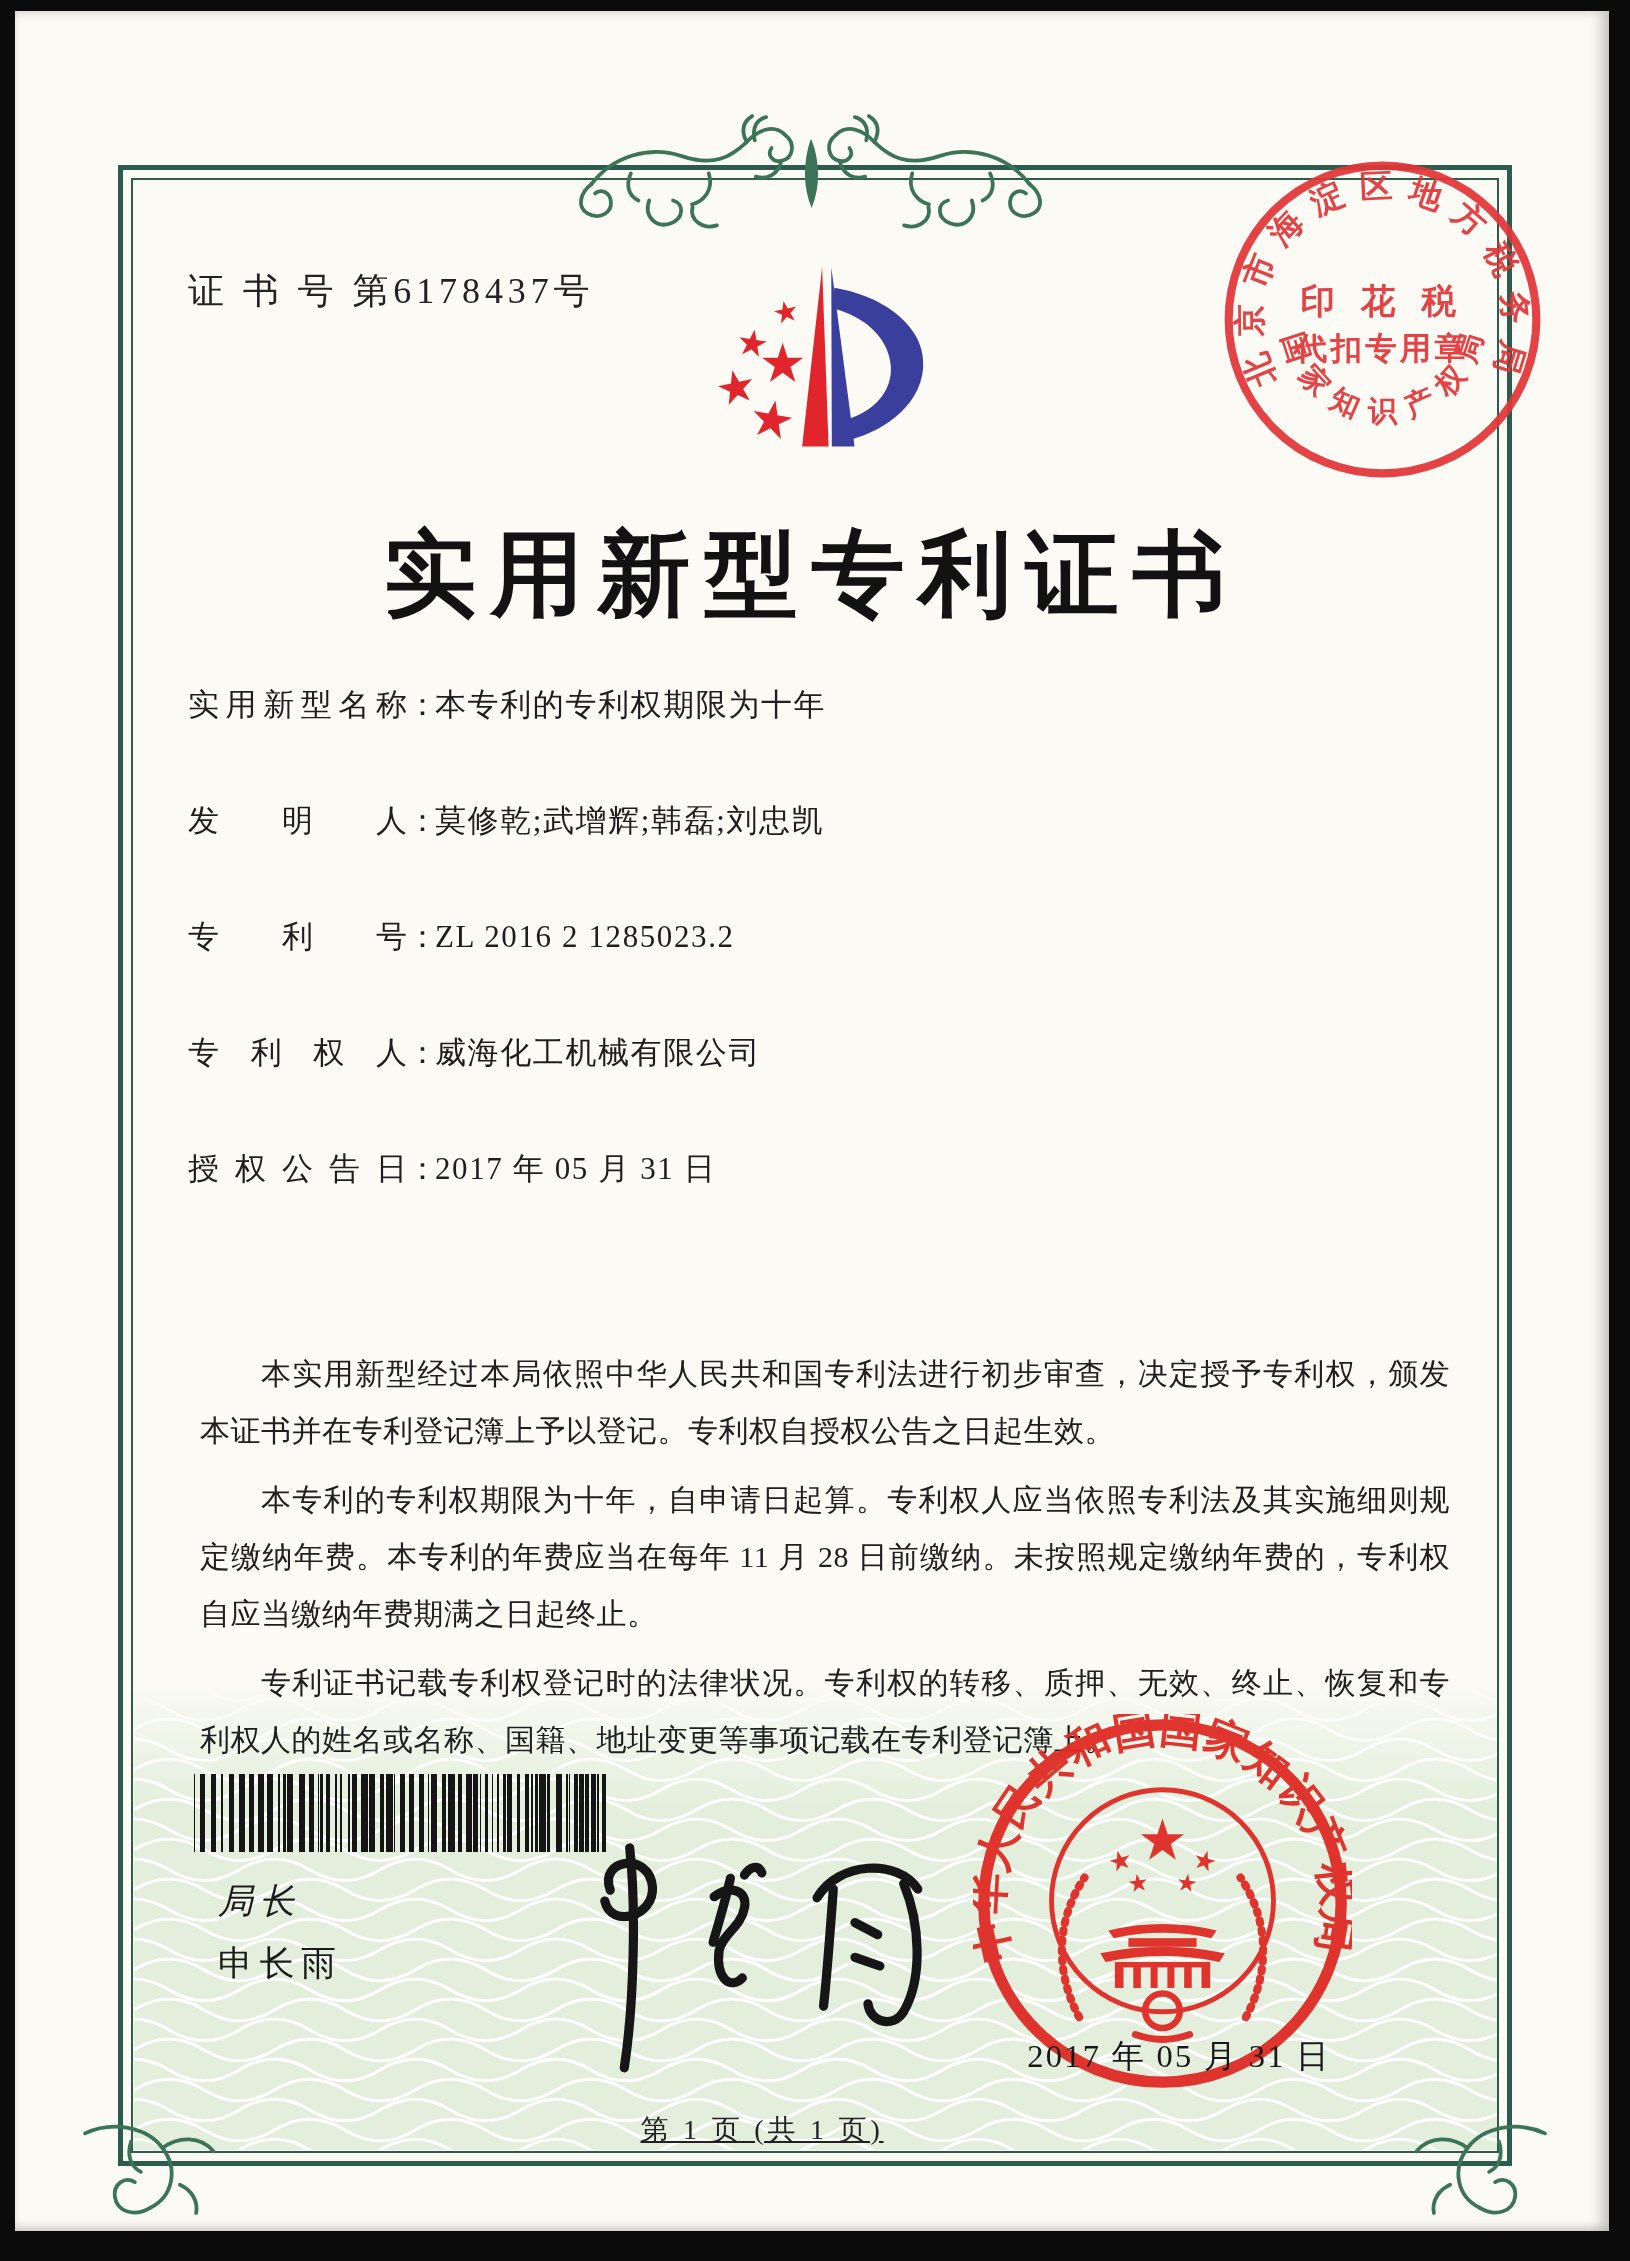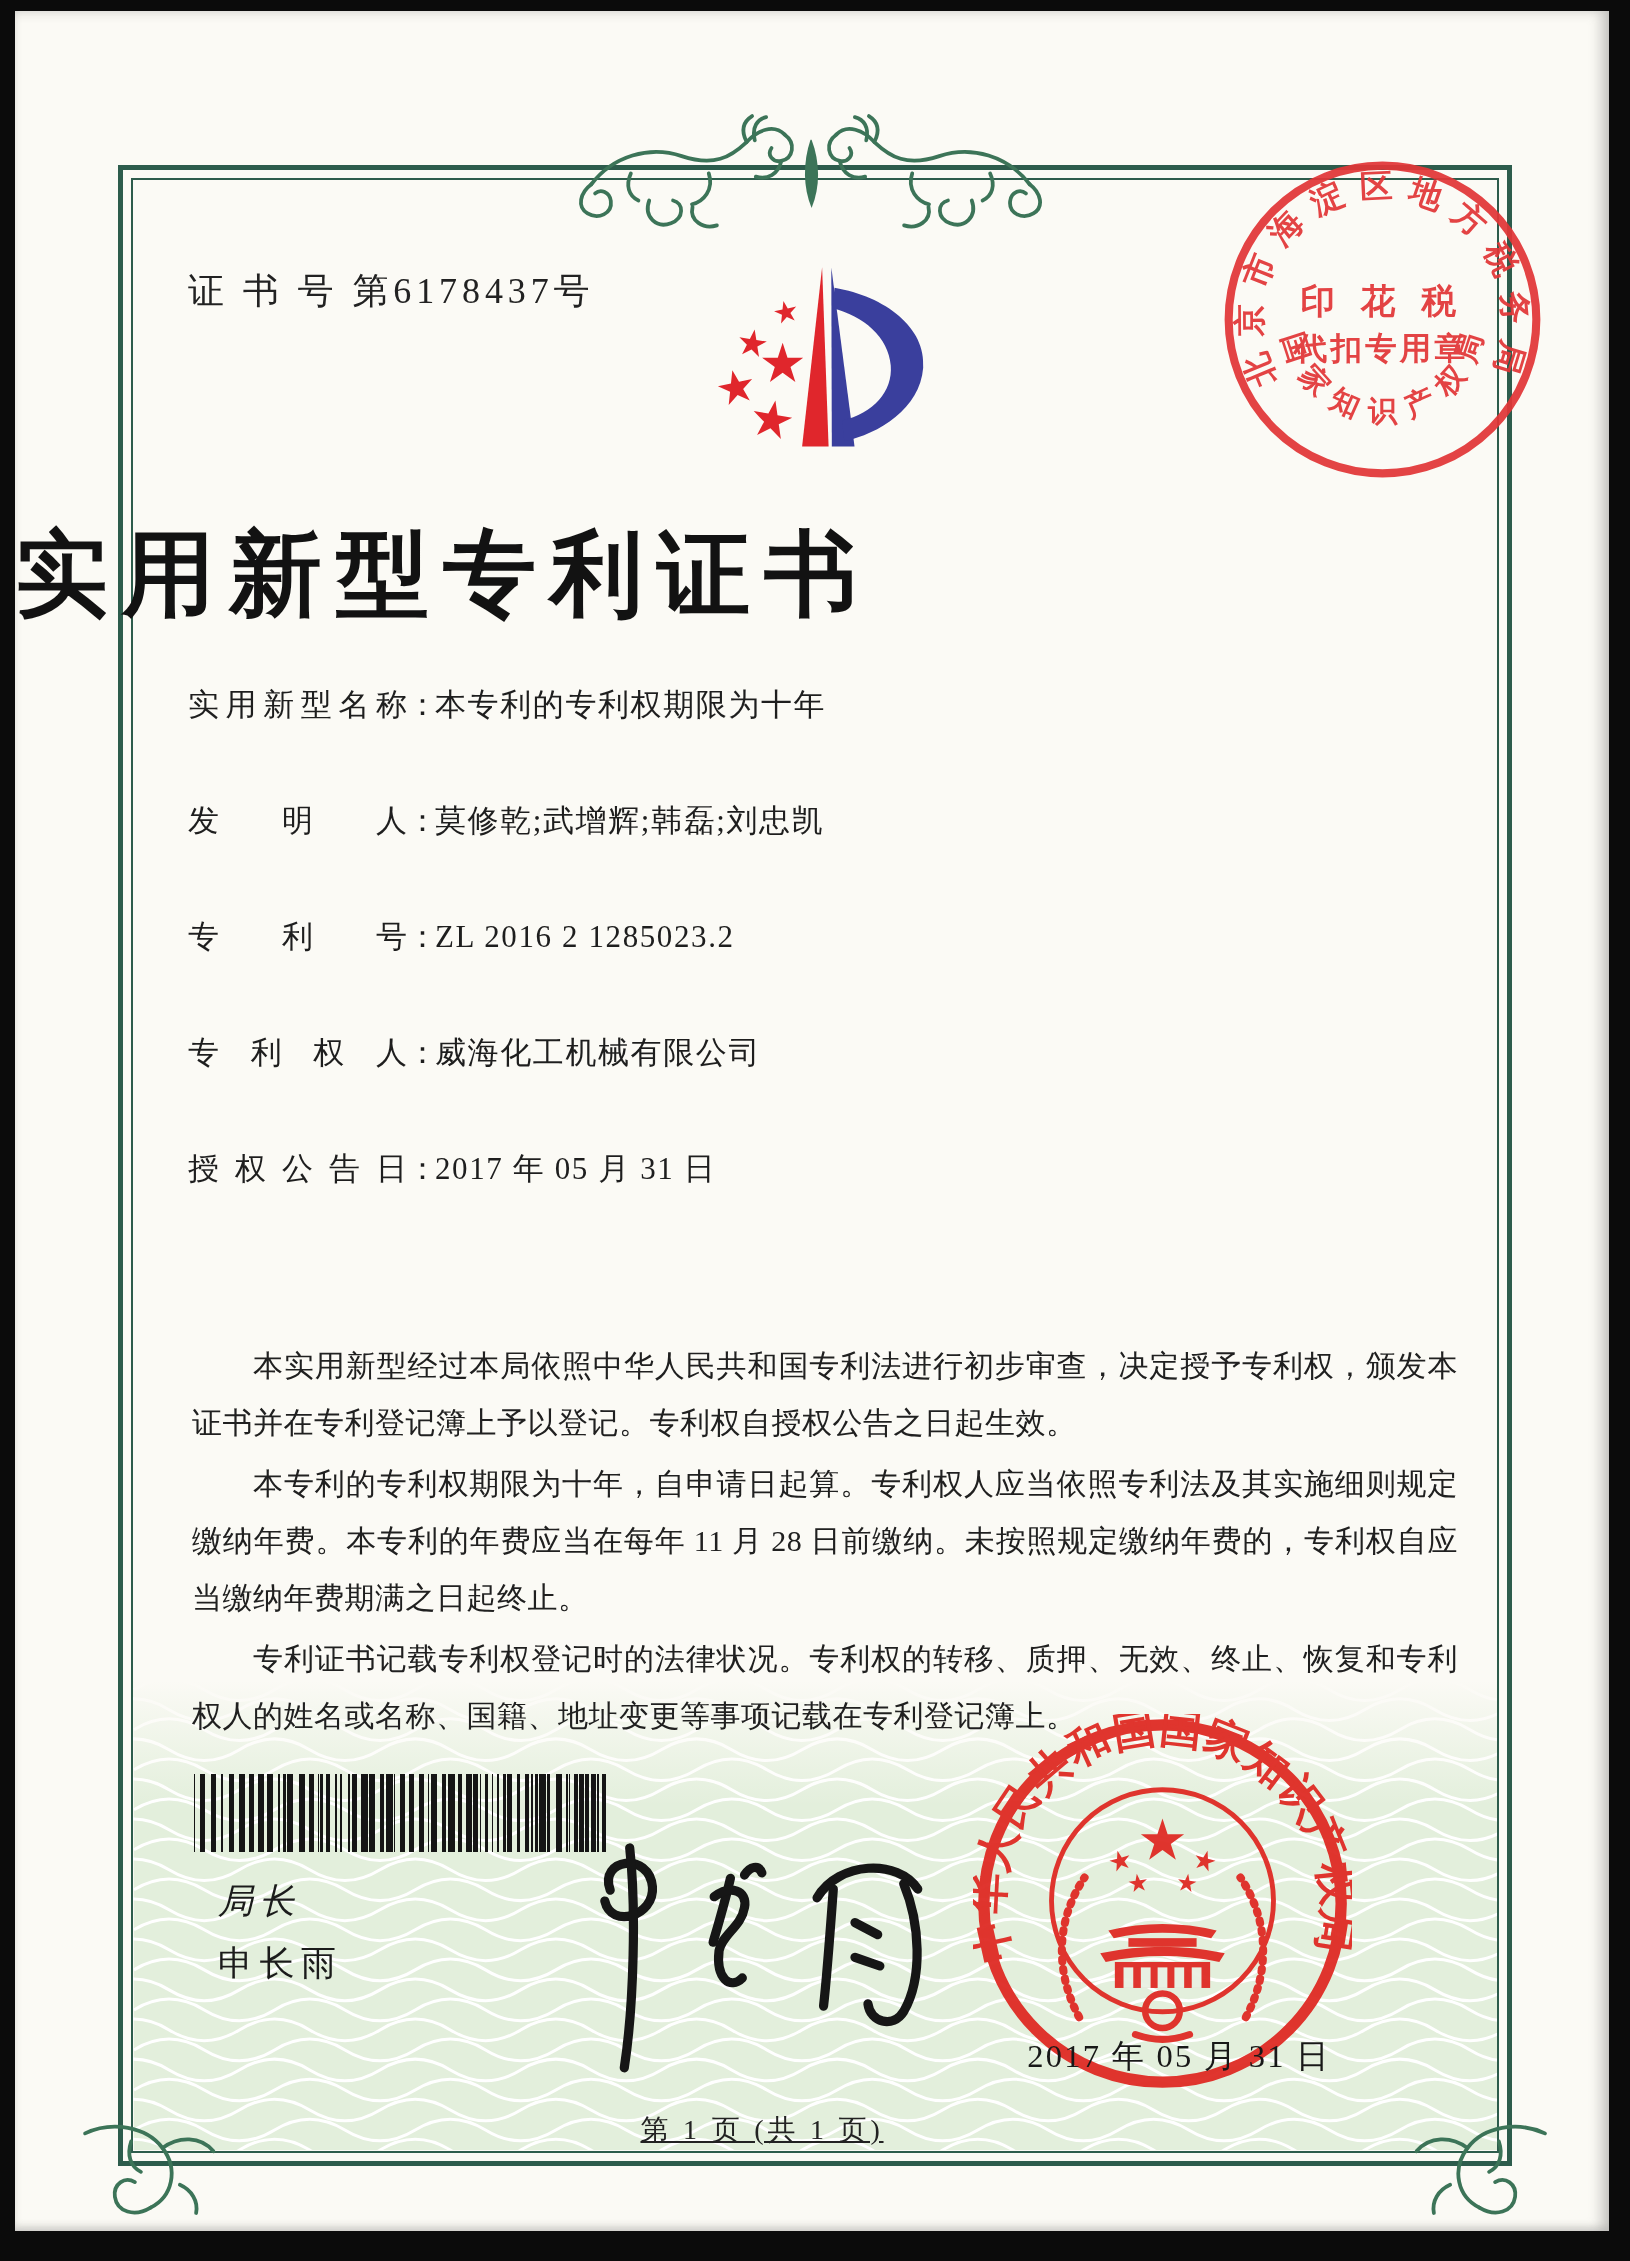--- a/index.html
+++ b/index.html
@@ -10,30 +10,30 @@
   body{width:1631px;height:2261px;background:#0a0a0a;font-family:"Liberation Serif",serif;}
   .scan{position:relative;width:1631px;height:2261px;background:#0b0b0b;overflow:hidden;}
   .paper{position:absolute;left:15px;top:10.8px;right:21.7px;bottom:30px;background:#fbfaf5;
          box-shadow:inset -8.7px 0 12px rgba(70,70,70,.25), inset 0 -4.3px 7.6px rgba(80,80,80,.15);}
   .abs{position:absolute;}
   
   .frame-outer{left:103px;top:154px;width:1394px;height:2001px;border:5.4px solid var(--green);box-sizing:border-box;}
   .frame-inner{left:116px;top:167px;width:1368px;height:1975px;border:2.2px solid var(--green);box-sizing:border-box;}
   
   .certno{left:173px;top:256px;font-size:36px;letter-spacing:4.9px;color:#222;}
-  .title{left:0;top:501px;width:1593px;font-size:93px;font-weight:bold;
+  .title{left:0;top:501px;width:1593px;text-align:center;font-size:93px;font-weight:bold;
          letter-spacing:14px;color:#121212;}
   .fields{left:173px;top:673px;width:1300px;}
   .frow{height:116px;font-size:31px;color:#1e1e1e;white-space:nowrap;}
   .flabel{display:inline-block;width:219px;text-align:justify;text-align-last:justify;vertical-align:top;}
   .fcolon{display:inline-block;width:28px;}
   .fvalue{letter-spacing:1.6px;}
   .paras{left:173px;top:1322px;width:1274px;font-size:30px;line-height:57px;color:#202020;
          text-align:justify;letter-spacing:0.5px;}
-  .paras p{margin:4px;text-indent:61px;}
+  .paras p{margin:12px;text-indent:61px;}
   .barcode{left:179px;top:1763px;width:413px;height:78px;background:transparent;overflow:hidden;white-space:nowrap;font-size:0;}
   .barcode i{display:inline-block;height:100%;background:#151515;}
   .dirlabel{left:203px;top:1867px;font-size:35px;letter-spacing:6.5px;color:#1b1b1b;font-style:italic;}
   .dirname{left:203px;top:1929px;font-size:35px;letter-spacing:6.5px;color:#1b1b1b;}
   .sealdate{left:969px;top:2024px;width:390px;text-align:center;font-size:32.5px;letter-spacing:2.2px;color:#181818;}
   .footer{left:0;top:2100px;width:1494px;text-align:center;font-size:28px;letter-spacing:3.8px;color:#222;text-decoration:underline;}
   svg{display:block;}
   .stamp-bchar{font-size:54px;fill:var(--stamp-red);text-anchor:middle;dominant-baseline:central;
                font-family:"Liberation Serif",serif;font-weight:bold;}
   .arc-text{fill:var(--stamp-red);font-weight:bold;font-family:"Liberation Serif",serif;}

